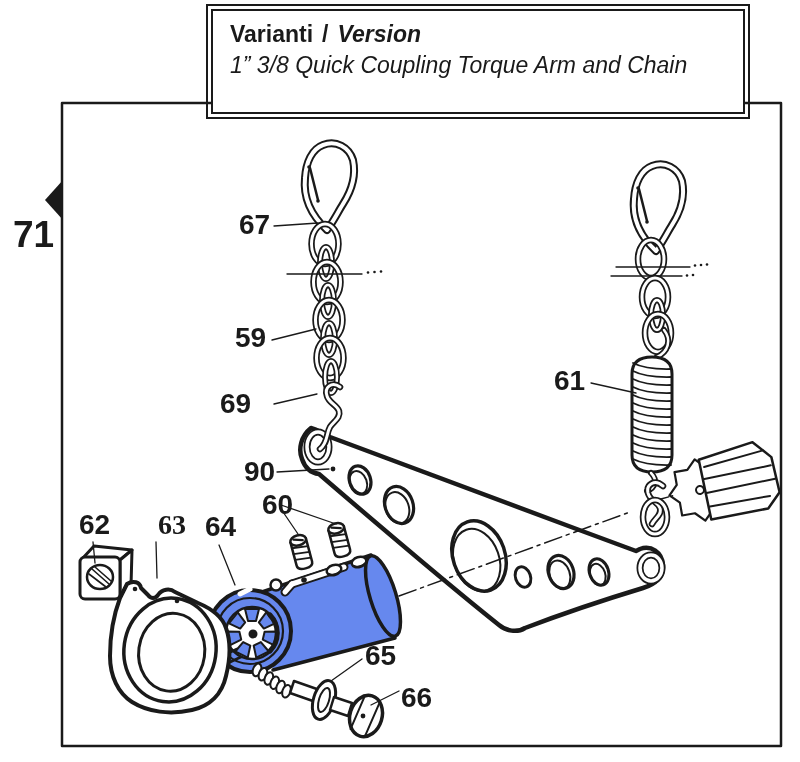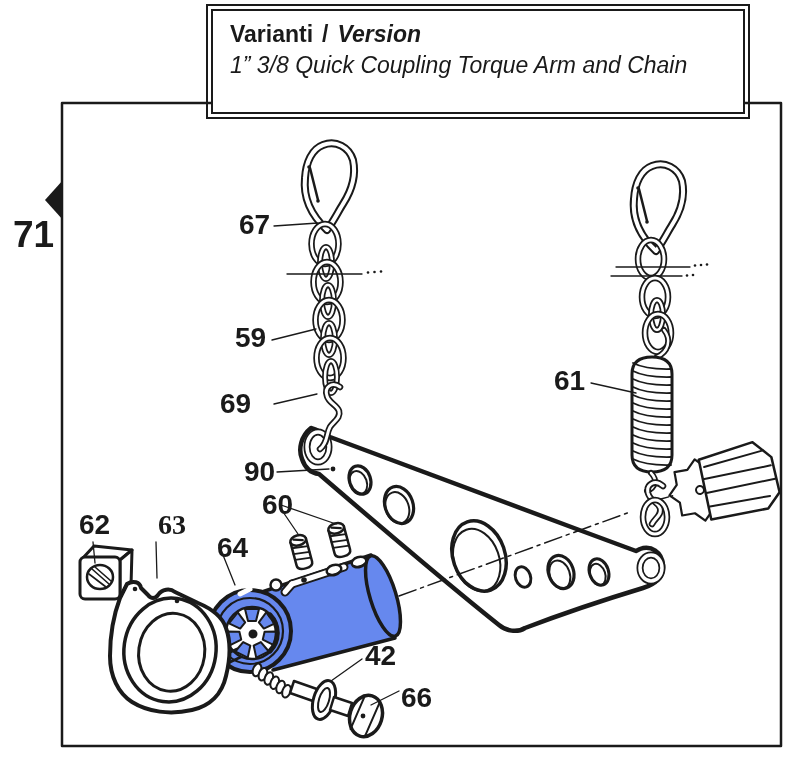--- a/index.html
+++ b/index.html
@@ -28,21 +28,21 @@
          color:var(--ink); line-height:1; }
   .lbl-71 { left:13px;  top:200px; font-size:37px;margin-top:16px; }
   .lbl-67 { left:239px; top:211px; }
   .lbl-68 { left:235px; top:324px; }
   .lbl-69 { left:220px; top:390px; }
   .lbl-61 { left:554px; top:367px; }
   .lbl-70 { left:244px; top:458px; }
   .lbl-60 { left:262px; top:491px; }
   .lbl-62 { left:79px;  top:511px; }
   .lbl-63 { left:158px; top:511px;font-family:Liberation Serif, serif; }
-  .lbl-64 { left:205px; top:534px;margin-left:12px; }
+  .lbl-64 { left:205px; top:513px; }
   .lbl-65 { left:365px; top:642px; }
   .lbl-66 { left:401px; top:676px;margin-top:8px; }
 </style>
 </head>
 <body>
 
 <div id="stage">
 
   <svg id="art" width="800" height="762" viewBox="0 0 800 762">
 
@@ -336,15 +336,15 @@
   <div class="lbl lbl-71">71</div>
   <div class="lbl lbl-67">67</div>
   <div class="lbl lbl-68">59</div>
   <div class="lbl lbl-69">69</div>
   <div class="lbl lbl-61">61</div>
   <div class="lbl lbl-70">90</div>
   <div class="lbl lbl-60">60</div>
   <div class="lbl lbl-62">62</div>
   <div class="lbl lbl-63">63</div>
   <div class="lbl lbl-64">64</div>
-  <div class="lbl lbl-65">42</div>
+  <div class="lbl lbl-65">65</div>
   <div class="lbl lbl-66">66</div>
 </div>
 
 </body></html>

